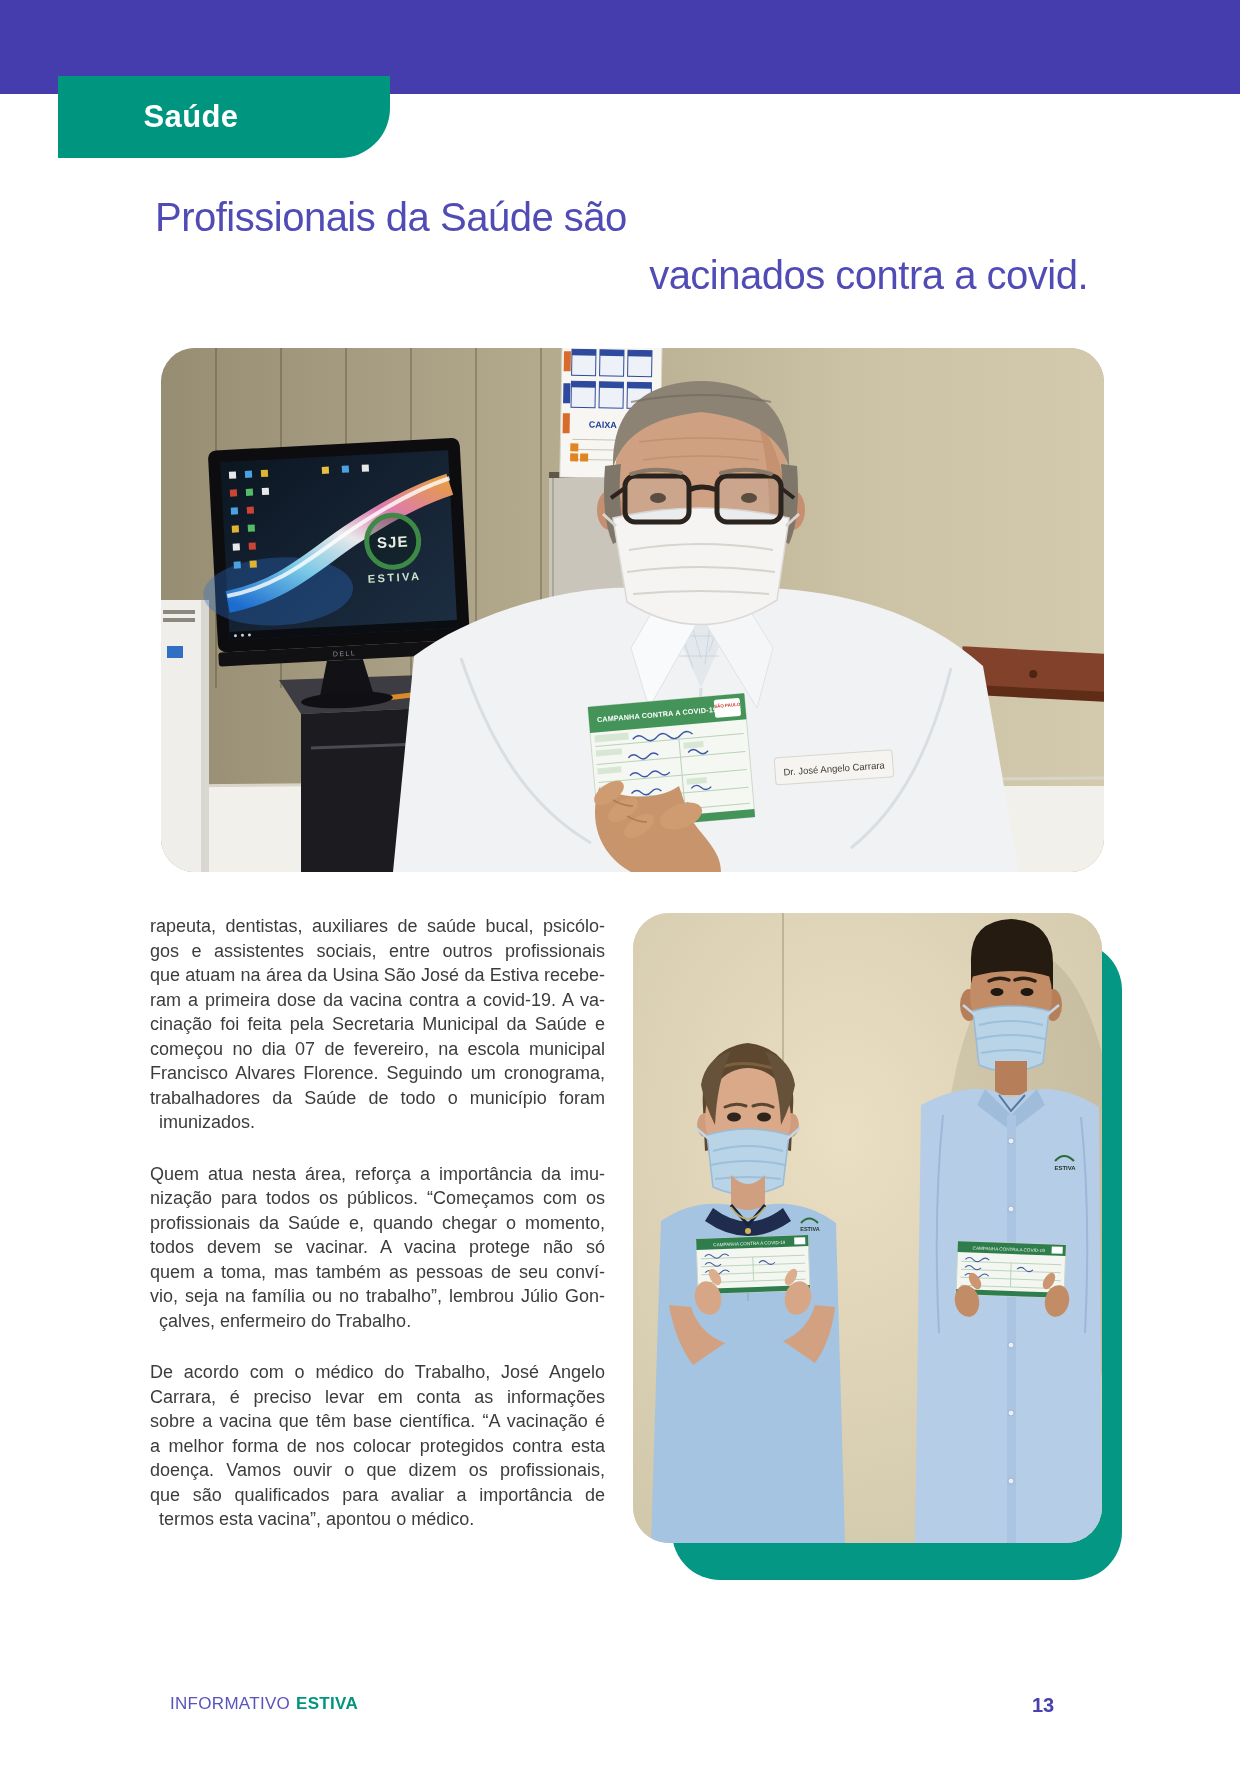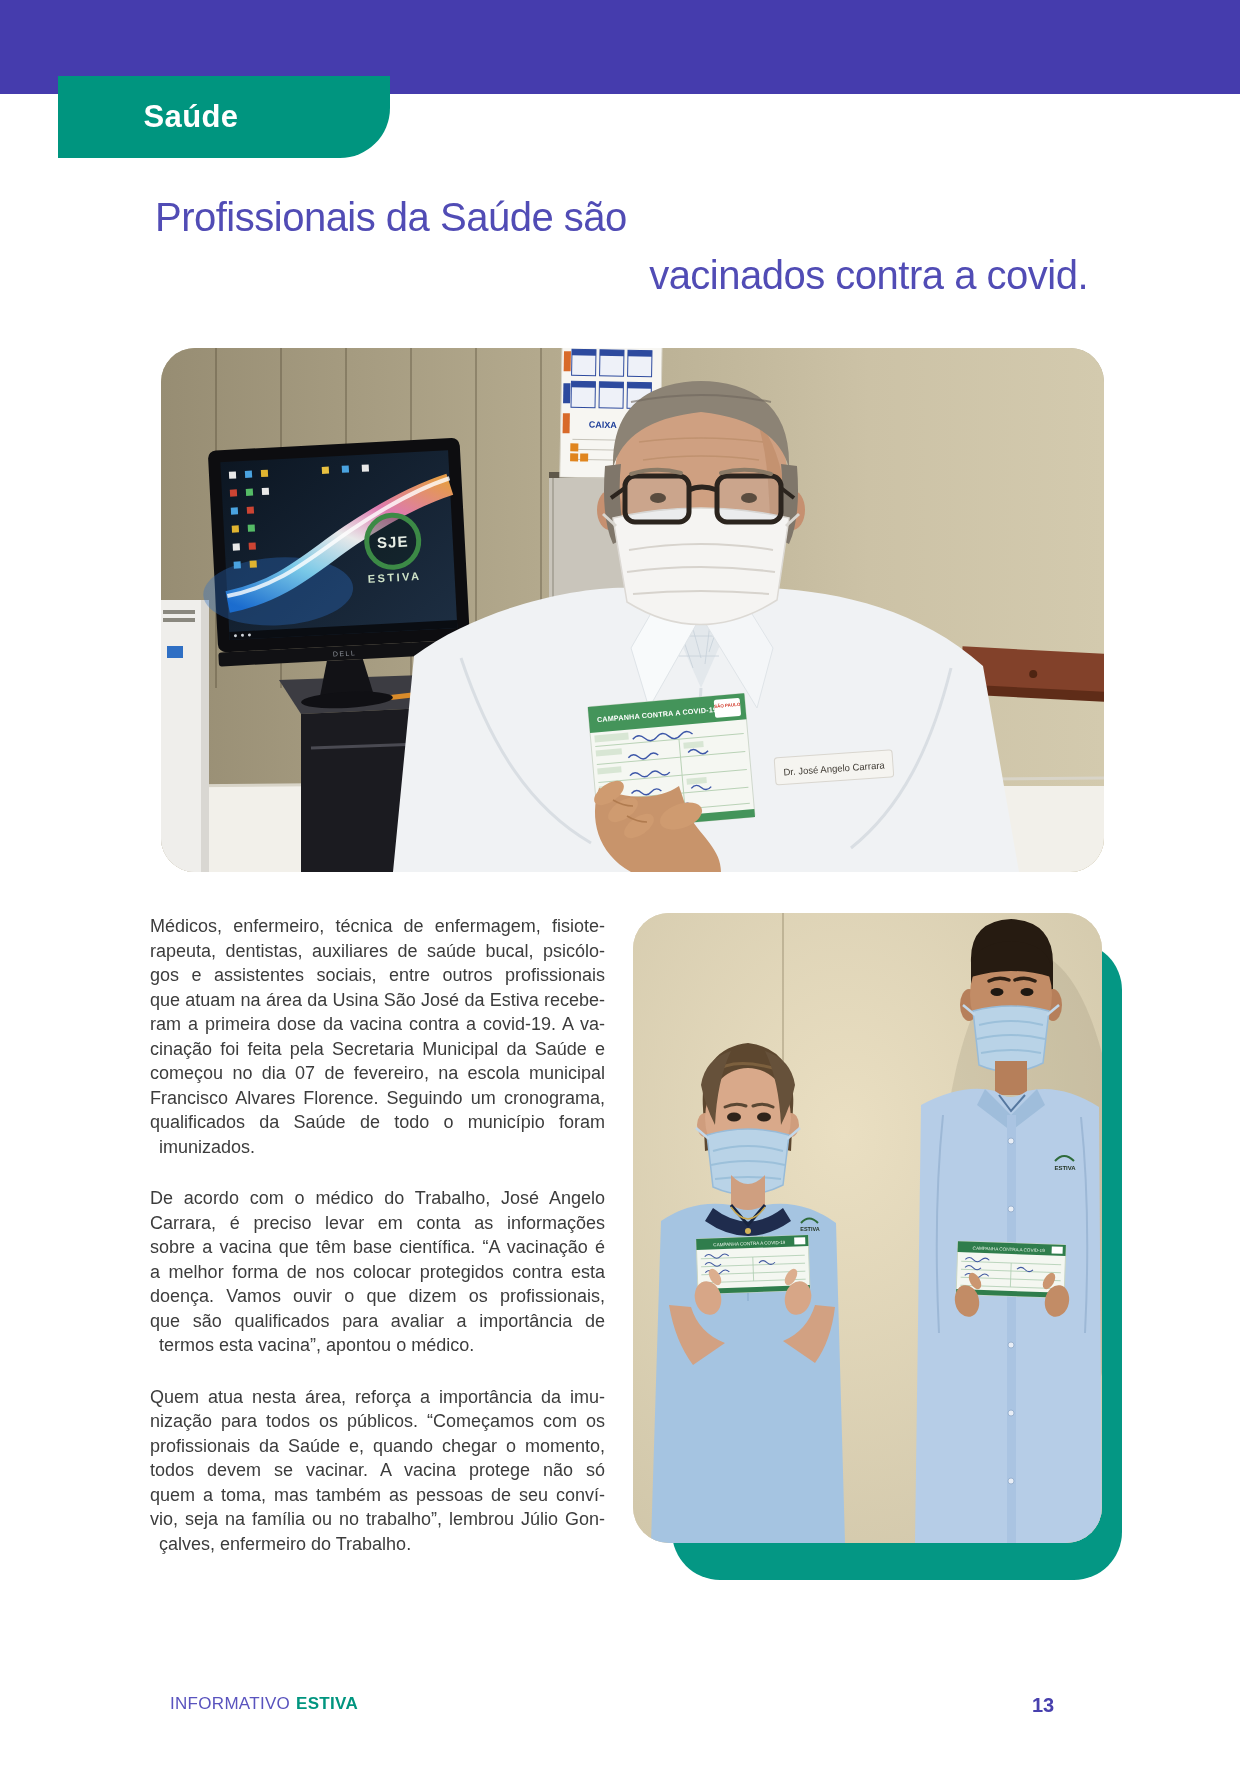--- a/index.html
+++ b/index.html
@@ -305,48 +305,47 @@
       <ellipse cx="478" cy="478" rx="17" ry="9" fill="#cf9b70" transform="rotate(-35 478 478)"></ellipse>
       <ellipse cx="520" cy="468" rx="22" ry="12" fill="#cf9b70" transform="rotate(-20 520 468)"></ellipse>
       <path d="M452,452 q10,6 20,6 M466,468 q10,6 20,6" stroke="#b07b4f" stroke-width="1.5" fill="none"></path>
     </g>
   </g>
 </svg>
 </figure>
 
 <div id="article" class="abs">
   <p>
-    <span class="jline" style="display:block">Médicos, enfermeiro, técnica de enfermagem, fisiote-</span>
     <span class="jline" style="display:block">rapeuta, dentistas, auxiliares de saúde bucal, psicólo-</span>
     <span class="jline" style="display:block">gos e assistentes sociais, entre outros profissionais</span>
     <span class="jline" style="display:block">que atuam na área da Usina São José da Estiva recebe-</span>
     <span class="jline" style="display:block">ram a primeira dose da vacina contra a covid-19. A va-</span>
     <span class="jline" style="display:block">cinação foi feita pela Secretaria Municipal da Saúde e</span>
     <span class="jline" style="display:block">começou no dia 07 de fevereiro, na escola municipal</span>
     <span class="jline" style="display:block">Francisco Alvares Florence. Seguindo um cronograma,</span>
-    <span class="jline" style="display:block">qualificados da Saúde de todo o município foram</span>
+    <span class="jline" style="display:block">trabalhadores da Saúde de todo o município foram</span>
     <span class="jline last" style="display:block">imunizados.</span>
+  </p>
+  <p>
+    <span class="jline" style="display:block">Quem atua nesta área, reforça a importância da imu-</span>
+    <span class="jline" style="display:block">nização para todos os públicos. “Começamos com os</span>
+    <span class="jline" style="display:block">profissionais da Saúde e, quando chegar o momento,</span>
+    <span class="jline" style="display:block">todos devem se vacinar. A vacina protege não só</span>
+    <span class="jline" style="display:block">quem a toma, mas também as pessoas de seu conví-</span>
+    <span class="jline" style="display:block">vio, seja na família ou no trabalho”, lembrou Júlio Gon-</span>
+    <span class="jline last" style="display:block">çalves, enfermeiro do Trabalho.</span>
   </p>
   <p>
     <span class="jline" style="display:block">De acordo com o médico do Trabalho, José Angelo</span>
     <span class="jline" style="display:block">Carrara, é preciso levar em conta as informações</span>
     <span class="jline" style="display:block">sobre a vacina que têm base científica. “A vacinação é</span>
     <span class="jline" style="display:block">a melhor forma de nos colocar protegidos contra esta</span>
     <span class="jline" style="display:block">doença. Vamos ouvir o que dizem os profissionais,</span>
     <span class="jline" style="display:block">que são qualificados para avaliar a importância de</span>
     <span class="jline last" style="display:block">termos esta vacina”, apontou o médico.</span>
-  </p>
-  <p>
-    <span class="jline" style="display:block">Quem atua nesta área, reforça a importância da imu-</span>
-    <span class="jline" style="display:block">nização para todos os públicos. “Começamos com os</span>
-    <span class="jline" style="display:block">profissionais da Saúde e, quando chegar o momento,</span>
-    <span class="jline" style="display:block">todos devem se vacinar. A vacina protege não só</span>
-    <span class="jline" style="display:block">quem a toma, mas também as pessoas de seu conví-</span>
-    <span class="jline" style="display:block">vio, seja na família ou no trabalho”, lembrou Júlio Gon-</span>
-    <span class="jline last" style="display:block">çalves, enfermeiro do Trabalho.</span>
   </p>
 </div>
 
 <div id="teal-deco" class="abs"></div>
 <figure id="photo2" class="abs" style="margin:0;">
 <svg width="469" height="630" viewBox="0 0 469 630">
   <defs>
     <radialGradient id="wall2" cx="0.45" cy="0.35" r="0.9">
       <stop offset="0" stop-color="#eadfc2"></stop>
           <stop offset="1" stop-color="#cdc3a6"></stop>

